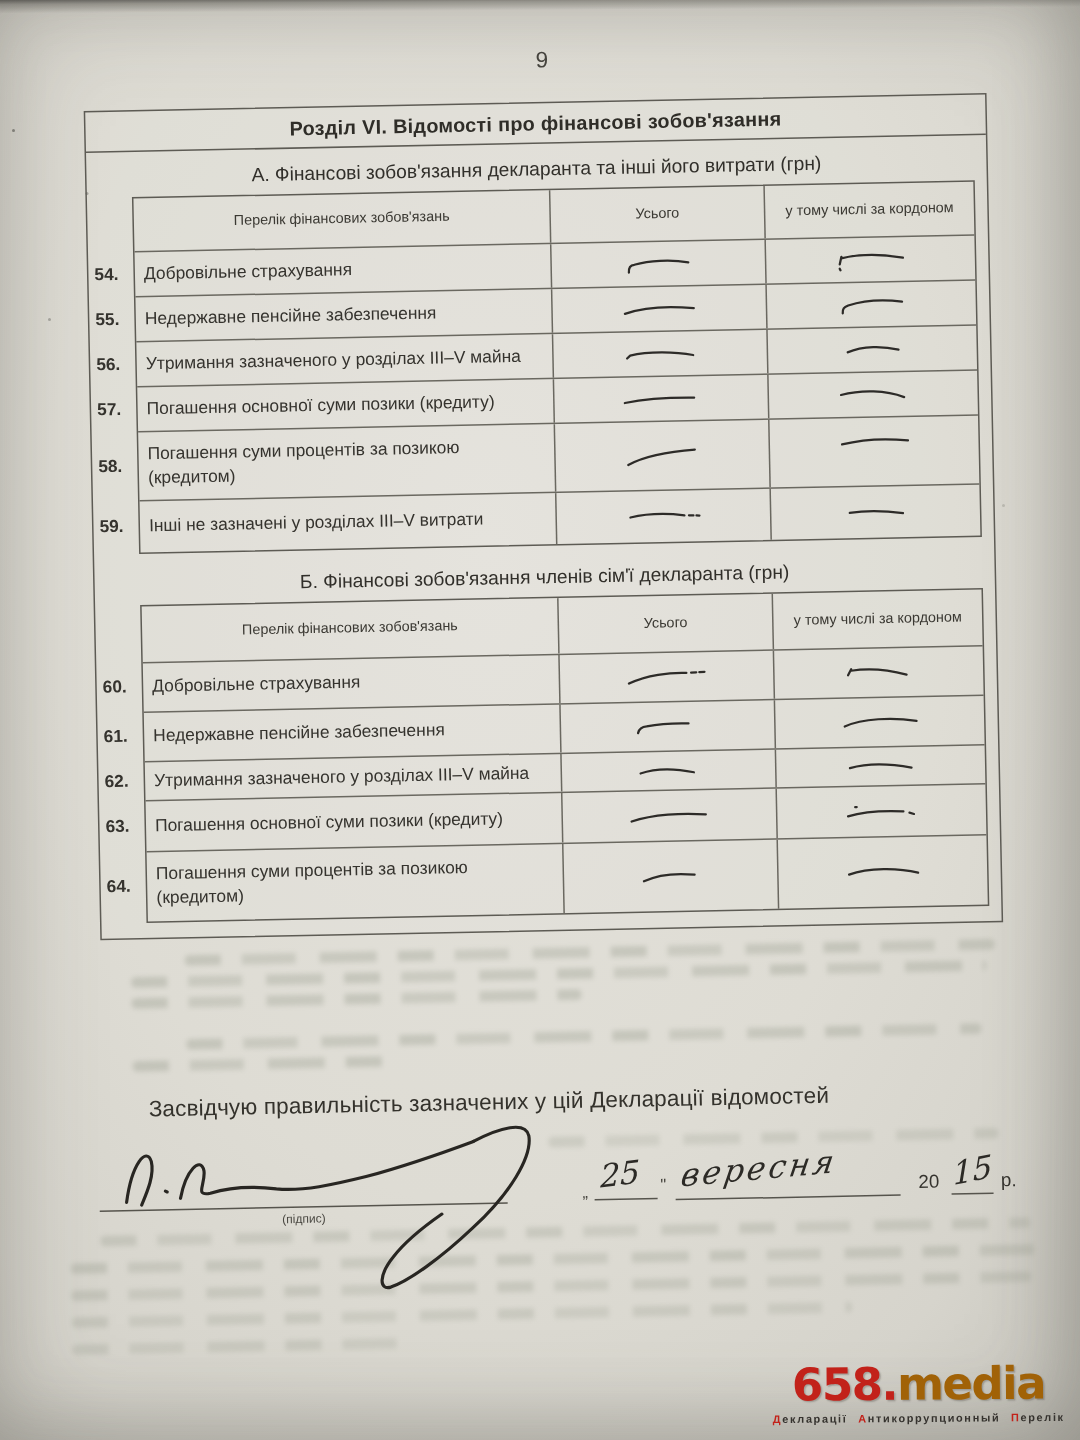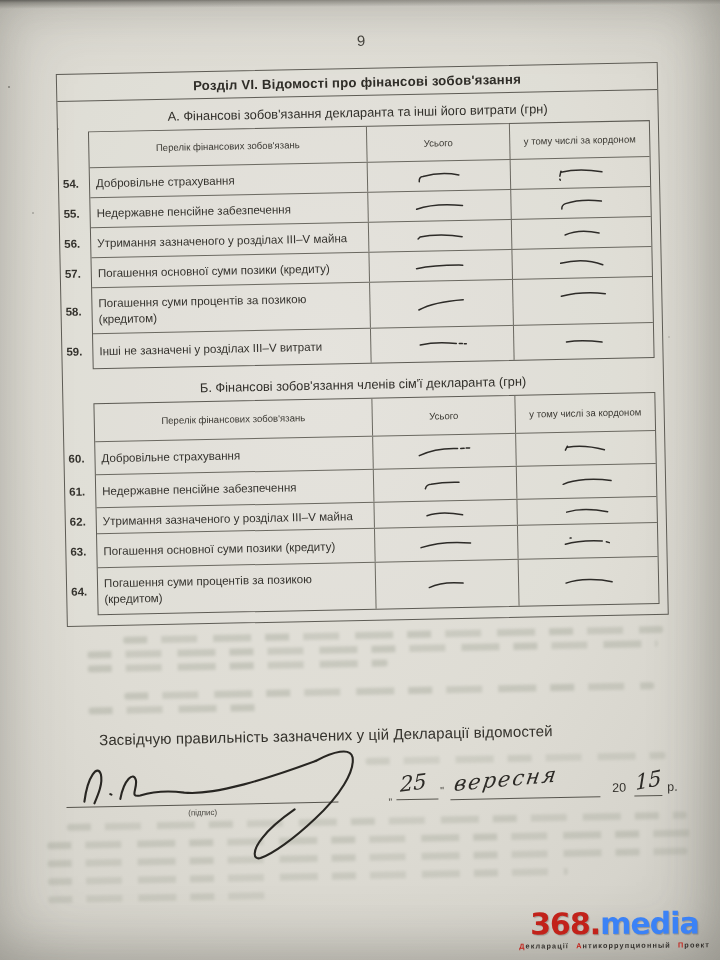--- a/index.html
+++ b/index.html
@@ -66,21 +66,21 @@
   .u-year{position:absolute;left:246px;top:37px;width:28px;border-top:1.1px solid #56544d;}
   .day{position:absolute;left:12px;top:8px;font-size:21px;transform:rotate(-6deg) skewX(-8deg);}
   .month{position:absolute;left:66px;top:6px;font-size:21px;letter-spacing:2px;transform:rotate(-4deg) skewX(-14deg);}
   .yr-print{position:absolute;left:224px;top:22px;font-size:12.5px;color:#35332e;}
   .yr-hand{position:absolute;left:247px;top:10px;font-size:21px;transform:rotate(-10deg) skewX(-10deg);}
   .yr-unit{position:absolute;left:279px;top:22px;font-size:12.5px;color:#35332e;}
   
   .watermark{position:absolute;right:8px;bottom:10px;text-align:center;transform:rotate(-.4deg);}
   .wm-brand{font-family:"DejaVu Sans", sans-serif;font-weight:800;font-size:30px;line-height:1;
     letter-spacing:-1px;text-shadow:1px 1px 1px rgba(30,28,25,.25);}
-  .wm-red{color:#c2221a;} .wm-dark{color:#3b82f6;}
+  .wm-red{color:#c2221a;} .wm-dark{color:#a16207;}
   .wm-sub{margin-top:2px;font-size:7.3px;letter-spacing:1.1px;color:#35322e;font-weight:bold;white-space:nowrap;}
   .wm-sub span{display:inline-block;margin:0 2px;}
   .wm-sub span::first-letter{color:#c2221a;}
 </style>
 </head>
 <body>
 
 <div class="photo-vignette"></div>
 <div class="photo-edge-top"></div>
 <div class="specks"></div>
@@ -334,20 +334,20 @@
     <span class="yr-print">20</span>
     <span class="u-year"></span>
     <span class="hand yr-hand">15</span>
     <span class="yr-unit">р.</span>
   </div>
 
 </div>
 
 <div class="watermark">
   <div class="wm-brand">
-    <span class="wm-red">368.</span><span class="wm-dark">media</span>
+    <span class="wm-red">658.</span><span class="wm-dark">media</span>
   </div>
   <div class="wm-sub">
     <span>Декларації</span>
     <span>Антикоррупционный</span>
-    <span>Проект</span>
+    <span>Перелік</span>
   </div>
 </div>
 
 </body></html>

